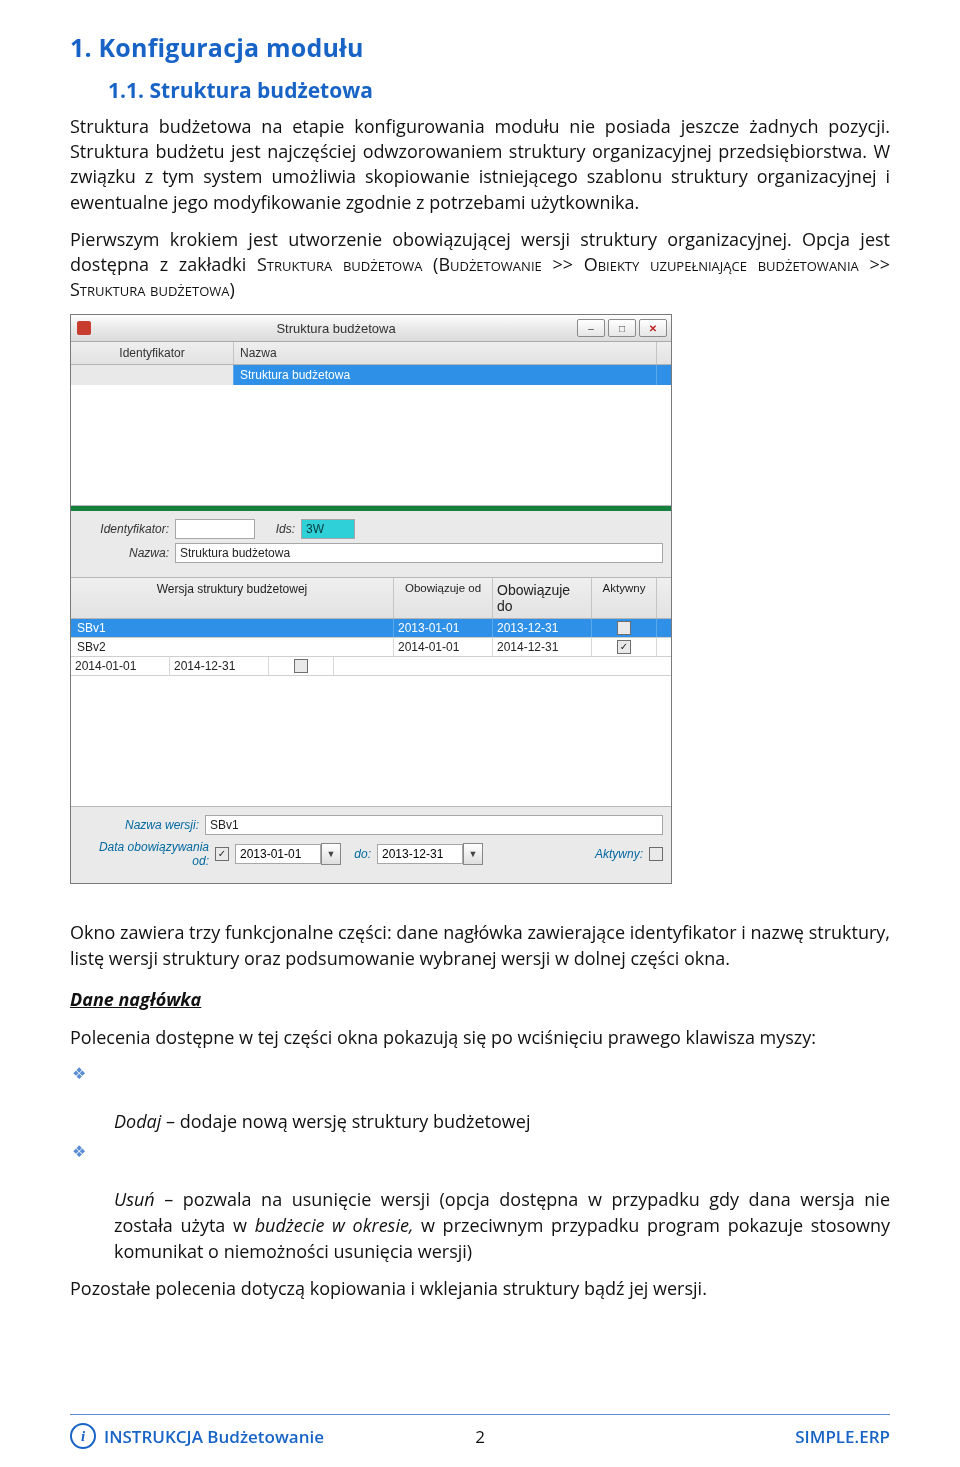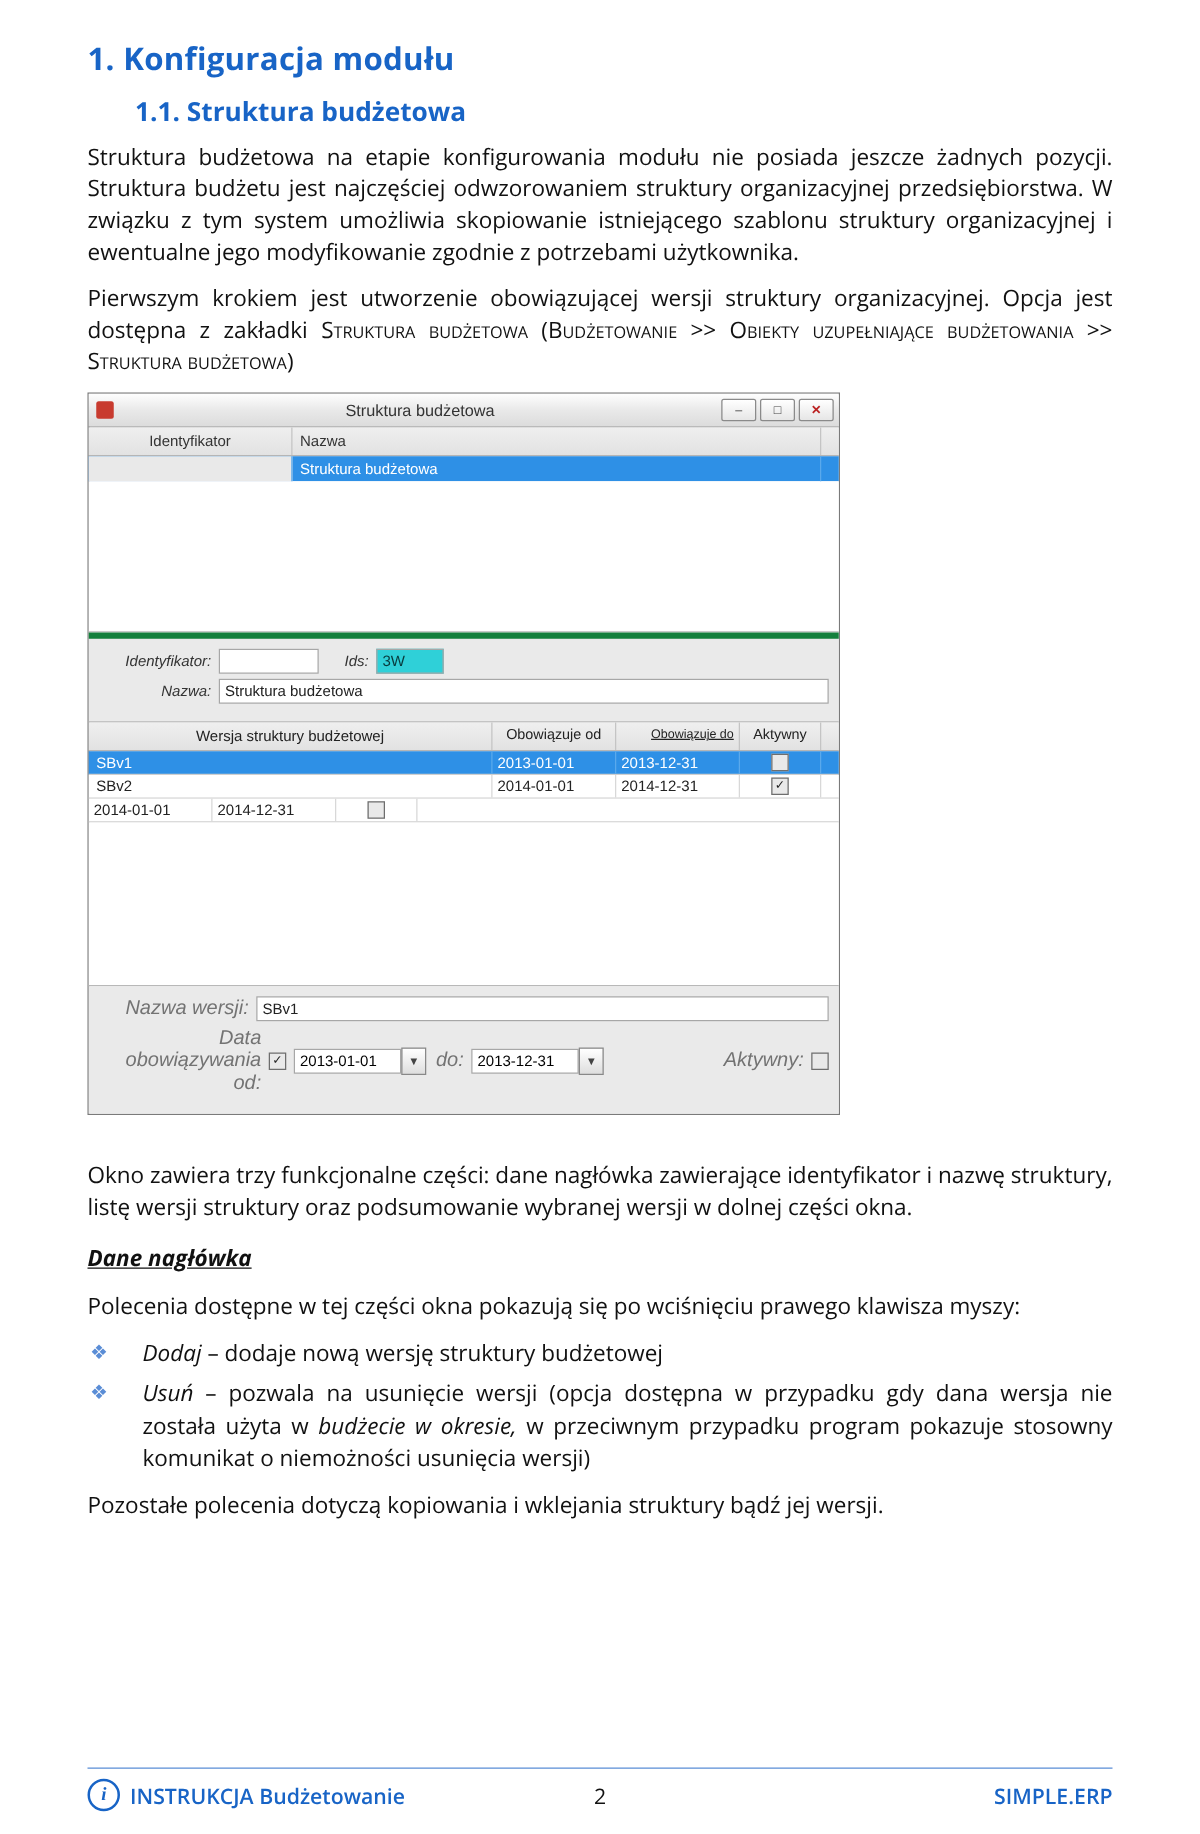--- a/index.html
+++ b/index.html
@@ -61,21 +61,21 @@
     margin-bottom: 6px;
   }
   .bullet-list .bmark {
     color: #5a8dd6;
     width: 42px;
     flex: 0 0 42px;
     font-size: 16px;
     text-align: left;
     padding-left: 2px;
   }
-  .bullet-list .bcontent { flex: 1; }
+  .bullet-list .bcontent { flex: 1; margin-top: 46px; }
   .screenshot-figure {
     margin: 12px 0 36px 0;
   }
 
   
   .app-window {
     width: 600px;
     border: 1px solid #7a7a7a;
     background: #f3f3f3;
     box-shadow: 1px 1px 0 #c2c2c2 inset;
@@ -191,21 +191,21 @@
     color: #083a3c;
   }
 
   .version-head-row {
     display: flex;
     background: linear-gradient(#efefef,#e2e2e2);
     border-bottom: 1px solid #b5b5b5;
   }
   .vh-name { flex: 1; border-right:1px solid #c4c4c4; padding:4px 6px; text-align:center; }
   .vh-from { width: 90px; border-right:1px solid #c4c4c4; padding:4px 4px; text-align:center; font-size:11.5px;}
-  .vh-to   { width: 90px; border-right:1px solid #c4c4c4; padding:4px 4px; text-align:right; font-size:10px;text-decoration:underline;}
+  .vh-to   { width: 90px; border-right:1px solid #c4c4c4; padding:4px 4px; text-align:left; font-size:14px;}
   .vh-active{ width: 56px; padding:4px 4px; text-align:center; font-size:11.5px;}
   .vh-tiny { width: 14px; border-left:1px solid #c4c4c4; }
 
   .version-row {
     display: flex;
     border-bottom: 1px solid #cfcfcf;
     background: #fff;
   }
   .version-row .vc-name { flex:1; padding:2px 6px; border-right:1px solid #d8d8d8; }
   .version-row .vc-from { width:90px; padding:2px 4px; border-right:1px solid #d8d8d8; text-align:left; }
@@ -241,22 +241,22 @@
     padding: 8px 8px 10px 8px;
     background: #eaeaea;
   }
   .btm-row {
     display: flex;
     align-items: center;
     margin-bottom: 5px;
   }
   .btm-label {
     font-style: italic;
-    font-size: 16px;
-    color: #737373;
+    font-size: 12px;
+    color: #0369a1;
     padding-right: 6px;
     text-align: right;
   }
   .date-input {
     border:1px solid #a7a7a7;
     background:#fff;
     height:18px;
     padding:0 4px;
     width:76px;
     font:inherit;

